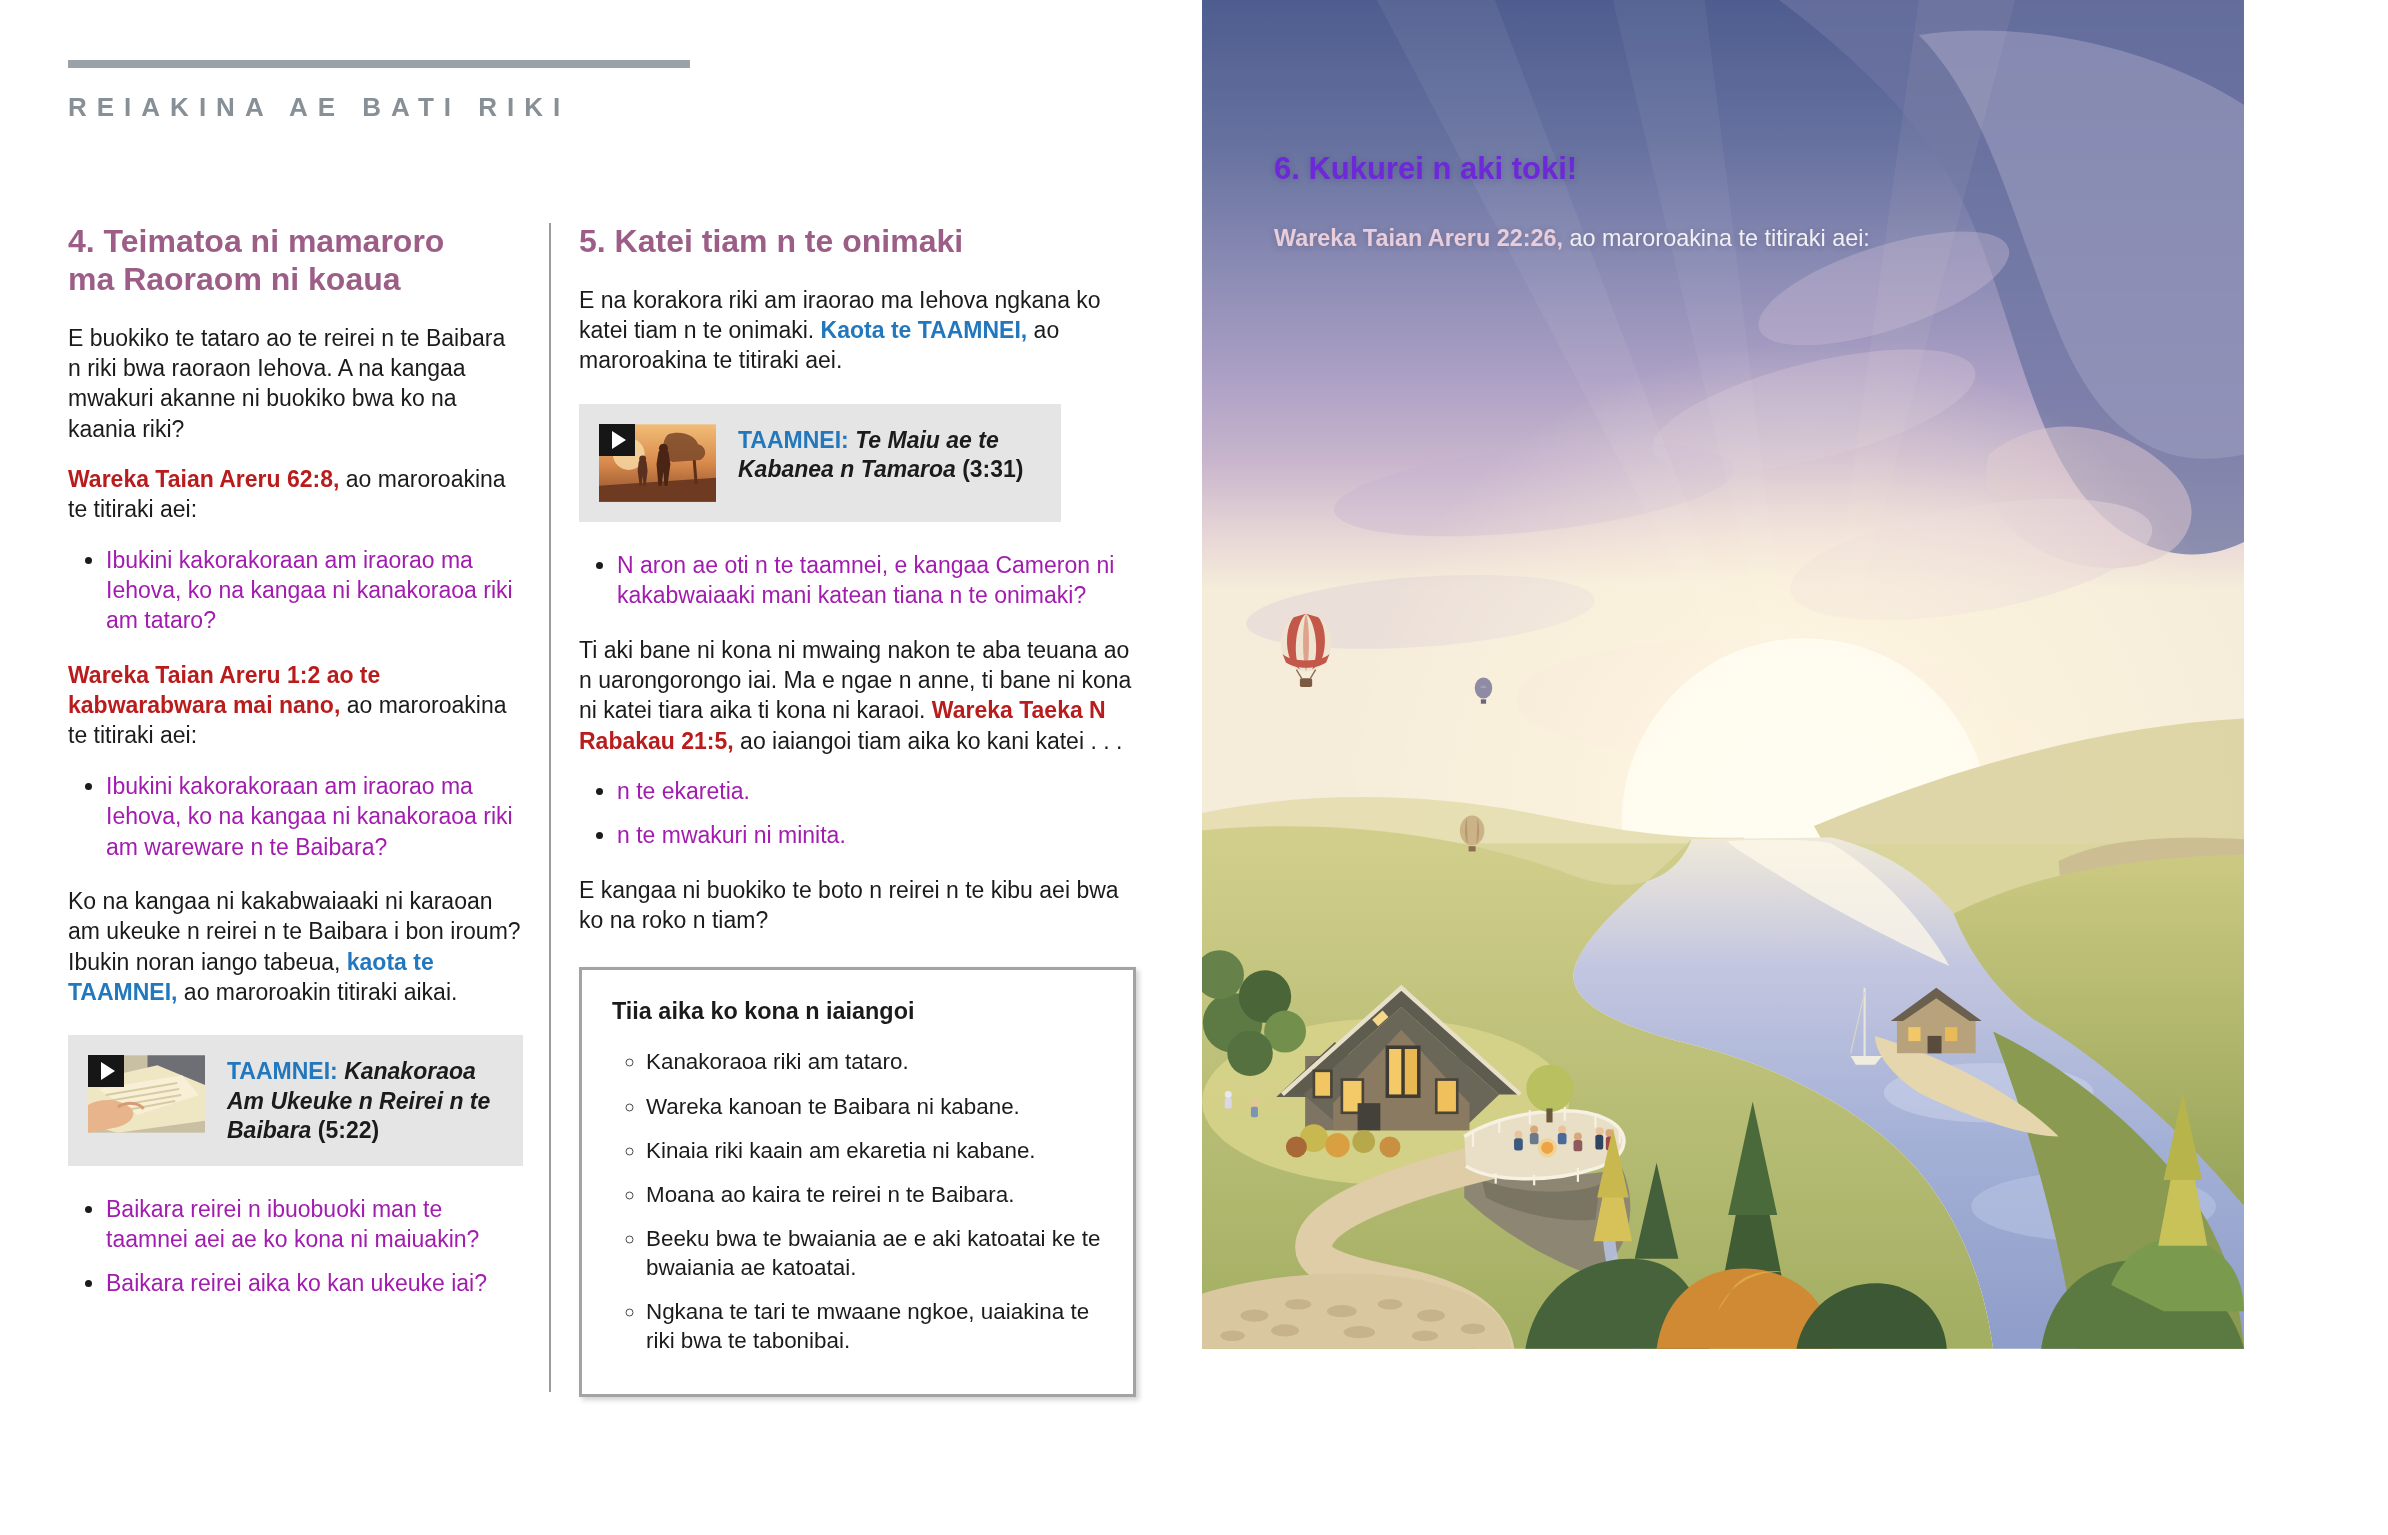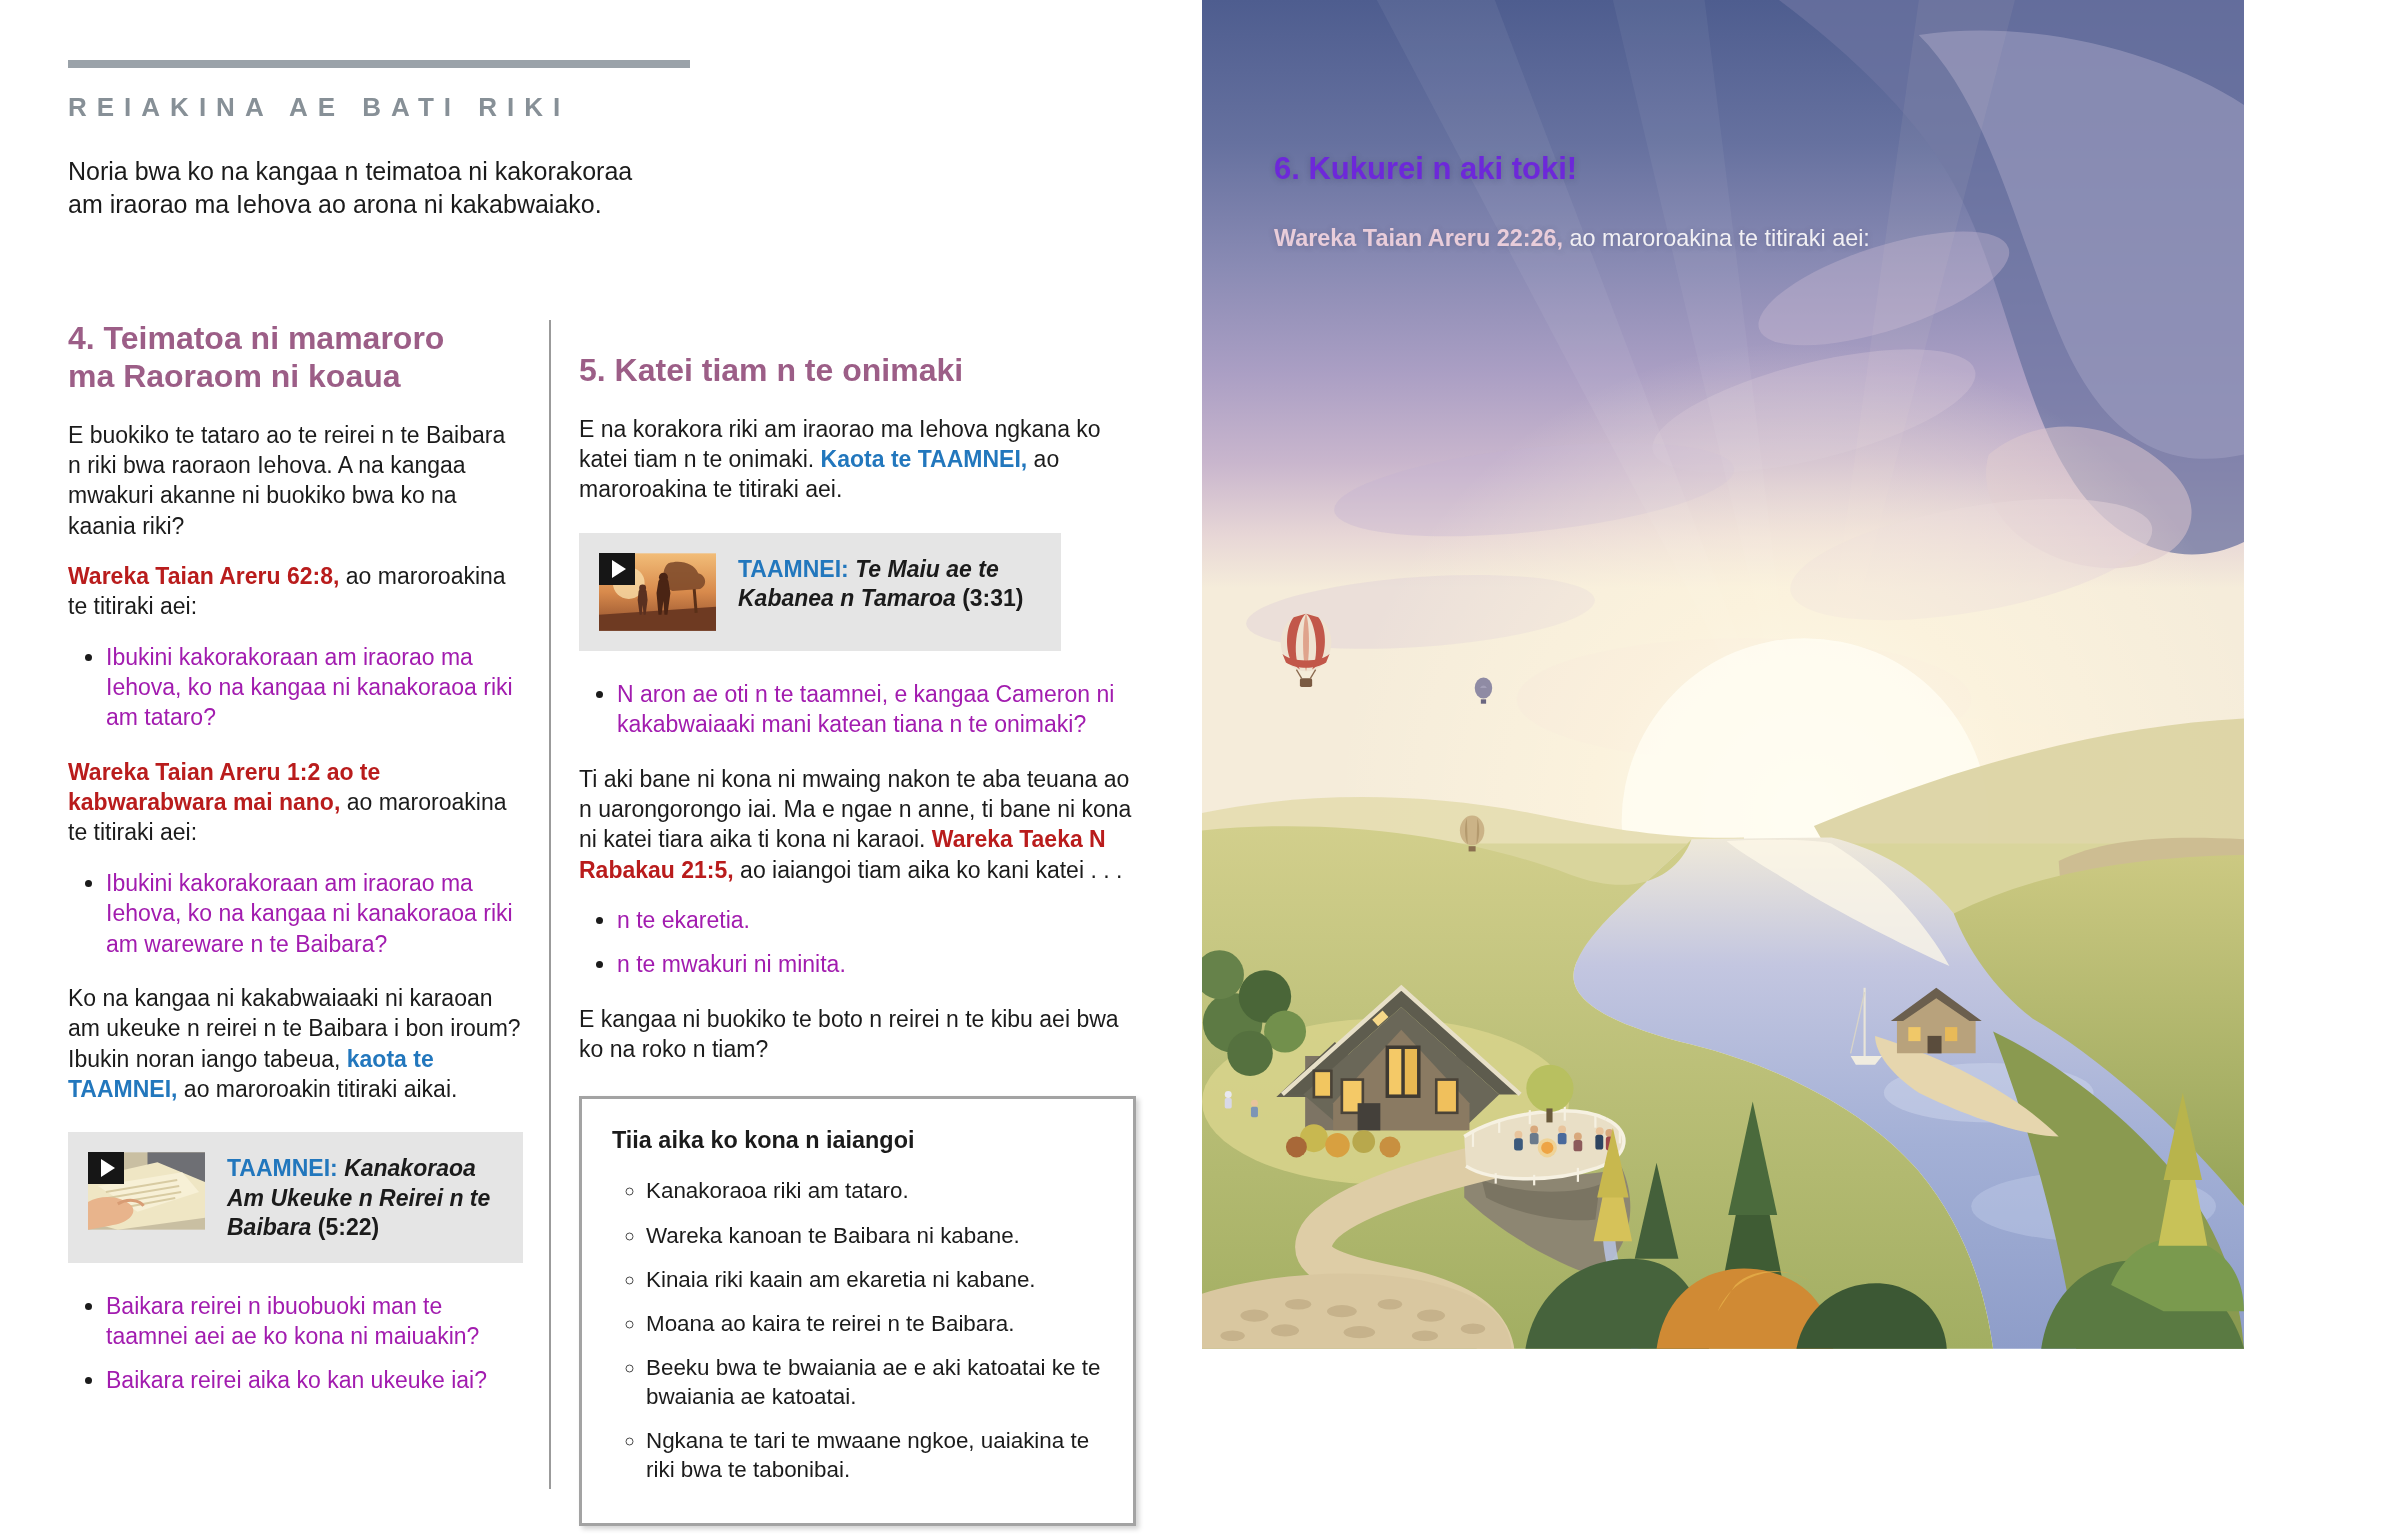--- a/index.html
+++ b/index.html
@@ -9,21 +9,21 @@
 
   
   .left-page { width:1202px; height:100%; background:#ffffff; padding:0 68px; position:relative; }
   .kicker-rule { margin-top:60px; width:622px; height:8px; background:#9aa2a9; }
   .kicker { margin-top:24px; font-size:26px; font-weight:700; letter-spacing:10px; color:#879097; }
   .intro { margin-top:32px; width:597px; font-size:25px; line-height:1.3; color:#1b1b1b; }
 
   .columns { display:flex; margin-top:100px; }
   .col1 { width:455px; flex-shrink:0; }
   .col-divider { width:2px; height:1169px; background:#9b9b9b; margin-left:26px; flex-shrink:0; }
-  .col2 { width:557px; margin-left:28px; flex-shrink:0;margin-top:32px; }
+  .col2 { width:557px; margin-left:28px; flex-shrink:0; }
 
   h2.section-heading { font-size:32px; line-height:1.18; font-weight:700; color:#9c5e87; margin-bottom:24px; }
   .col1 h2.section-heading { width:418px; }
   p.body { font-size:23px; line-height:1.32; color:#1b1b1b; margin-bottom:20px; }
   .ref { color:#b91c1c; font-weight:700; }
   .link { color:#2277bd; font-weight:700; }
 
   ul.qlist { list-style:disc outside; padding-left:38px; margin:0 0 24px 0; }
   ul.qlist li { font-size:23px; line-height:1.32; color:#a21caf; margin-bottom:14px; }
   ul.qlist li::marker { color:#1b1b1b; }
@@ -56,21 +56,20 @@
   ul.wlist li::marker { color:#f4f3f7; }
 </style>
 </head>
 <body>
 
 <div class="page">
 
   <div class="left-page">
     <div class="kicker-rule"></div>
     <div class="kicker">REIAKINA AE BATI RIKI</div>
-    <p class="intro">Noria bwa ko na kangaa n teimatoa ni kakorakoraa am iraorao ma Iehova ao arona ni kakabwaiako.</p>
 
     <div class="columns">
 
       <div class="col1">
         <h2 class="section-heading">4. Teimatoa ni mamaroro ma Raoraom ni koaua</h2>
         <p class="body">E buokiko te tataro ao te reirei n te Baibara n riki bwa raoraon Iehova. A na kangaa mwakuri akanne ni buokiko bwa ko na kaania riki?</p>
         <p class="body"><span class="ref">Wareka Taian Areru 62:8,</span><span> ao maroroakina te titiraki aei:</span></p>
         <ul class="qlist">
           <li>Ibukini kakorakoraan am iraorao ma Iehova, ko na kangaa ni kanakoraoa riki am tataro?</li>
         </ul>

